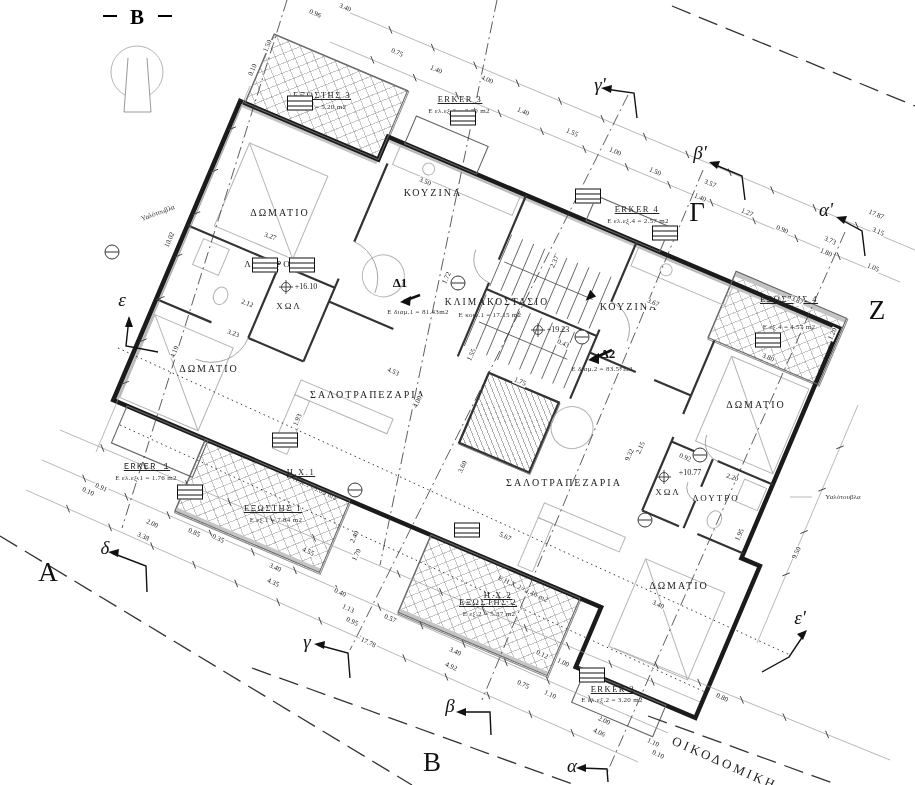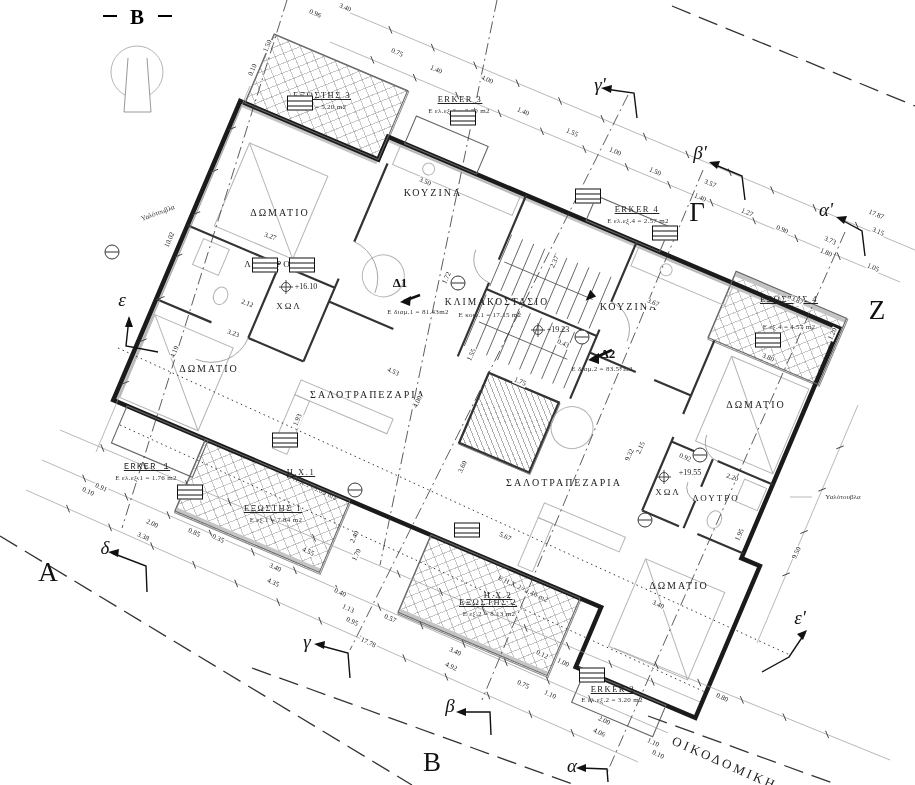--- a/index.html
+++ b/index.html
@@ -319,36 +319,36 @@
     <div class="lab room" style="left:497px;top:302px;font-size:9.5px;">ΚΛΙΜΑΚΟΣΤΑΣΙΟ</div>
     <div class="lab area" style="left:490px;top:315px;">Ε κοιν.1 = 17.15 m2</div>
 
     <div class="lab apt" style="left:400px;top:283px;">Δ1</div>
     <div class="lab area" style="left:418px;top:312px;">Ε διαμ.1 = 81.43m2</div>
     <div class="lab apt" style="left:608px;top:354px;">Δ2</div>
     <div class="lab area" style="left:602px;top:369px;">Ε διαμ.2 = 83.57m2</div>
 
     <div class="lab lvl" style="left:306px;top:286px;">+16.10</div>
     <div class="lab lvl" style="left:558px;top:329px;">+19.23</div>
-    <div class="lab lvl" style="left:690px;top:472px;">+19.55</div>
+    <div class="lab lvl" style="left:690px;top:472px;">+10.77</div>
 
     <div class="lab blabel" style="left:322px;top:95px;">ΕΞΩΣΤΗΣ 3</div>
     <div class="lab area" style="left:320px;top:107px;">Ε εξ.3 = 5.20 m2</div>
     <div class="lab blabel" style="left:460px;top:99px;">ERKER 3</div>
     <div class="lab area" style="left:459px;top:111px;">Ε ελ.εξ.3 = 3.20 m2</div>
     <div class="lab blabel" style="left:637px;top:209px;">ERKER 4</div>
     <div class="lab area" style="left:638px;top:221px;">Ε ελ.εξ.4 = 2.57 m2</div>
     <div class="lab blabel" style="left:789px;top:299px;">ΕΞΩΣΤΗΣ 4</div>
     <div class="lab area" style="left:789px;top:327px;">Ε εξ.4 = 4.57 m2</div>
     <div class="lab blabel" style="left:273px;top:508px;">ΕΞΩΣΤΗΣ 1</div>
     <div class="lab area" style="left:276px;top:520px;">Ε εξ.1 = 7.84 m2</div>
     <div class="lab blabel" style="left:301px;top:472px;">Η.Χ.1</div>
     <div class="lab area" style="left:312px;top:487px;transform:translate(-50%,-50%) rotate(25deg);">Ε Η.Χ.1=3.05 m2</div>
     <div class="lab blabel" style="left:488px;top:602px;">ΕΞΩΣΤΗΣ 2</div>
-    <div class="lab area" style="left:489px;top:614px;">Ε εξ.2 = 8.13 m2</div>
+    <div class="lab area" style="left:489px;top:614px;">Ε εξ.2 = 5.37 m2</div>
     <div class="lab blabel" style="left:498px;top:569px;margin-top:26px;">Η.Χ.2</div>
     <div class="lab area" style="left:523px;top:589px;transform:translate(-50%,-50%) rotate(25deg);">Ε Η.Χ.2=2.46 m2</div>
     <div class="lab blabel" style="left:147px;top:467px;font-family:Liberation Mono, monospace;">ERKER 1</div>
     <div class="lab area" style="left:146px;top:478px;">Ε ελ.εξ.1 = 1.76 m2</div>
     <div class="lab blabel" style="left:613px;top:689px;text-align:center;">ERKER 2</div>
     <div class="lab area" style="left:612px;top:700px;">Ε ελ.εξ.2 = 3.20 m2</div>
 
     <div class="lab note" style="left:158px;top:213px;transform:translate(-50%,-50%) rotate(-20deg);">Υαλότουβλα</div>
     <div class="lab note" style="left:843px;top:497px;">Υαλότουβλα</div>
     <div class="bline" style="left:676px;top:733px;">ΟΙΚΟΔΟΜΙΚΗ ΓΡΑΜΜΗ</div>

